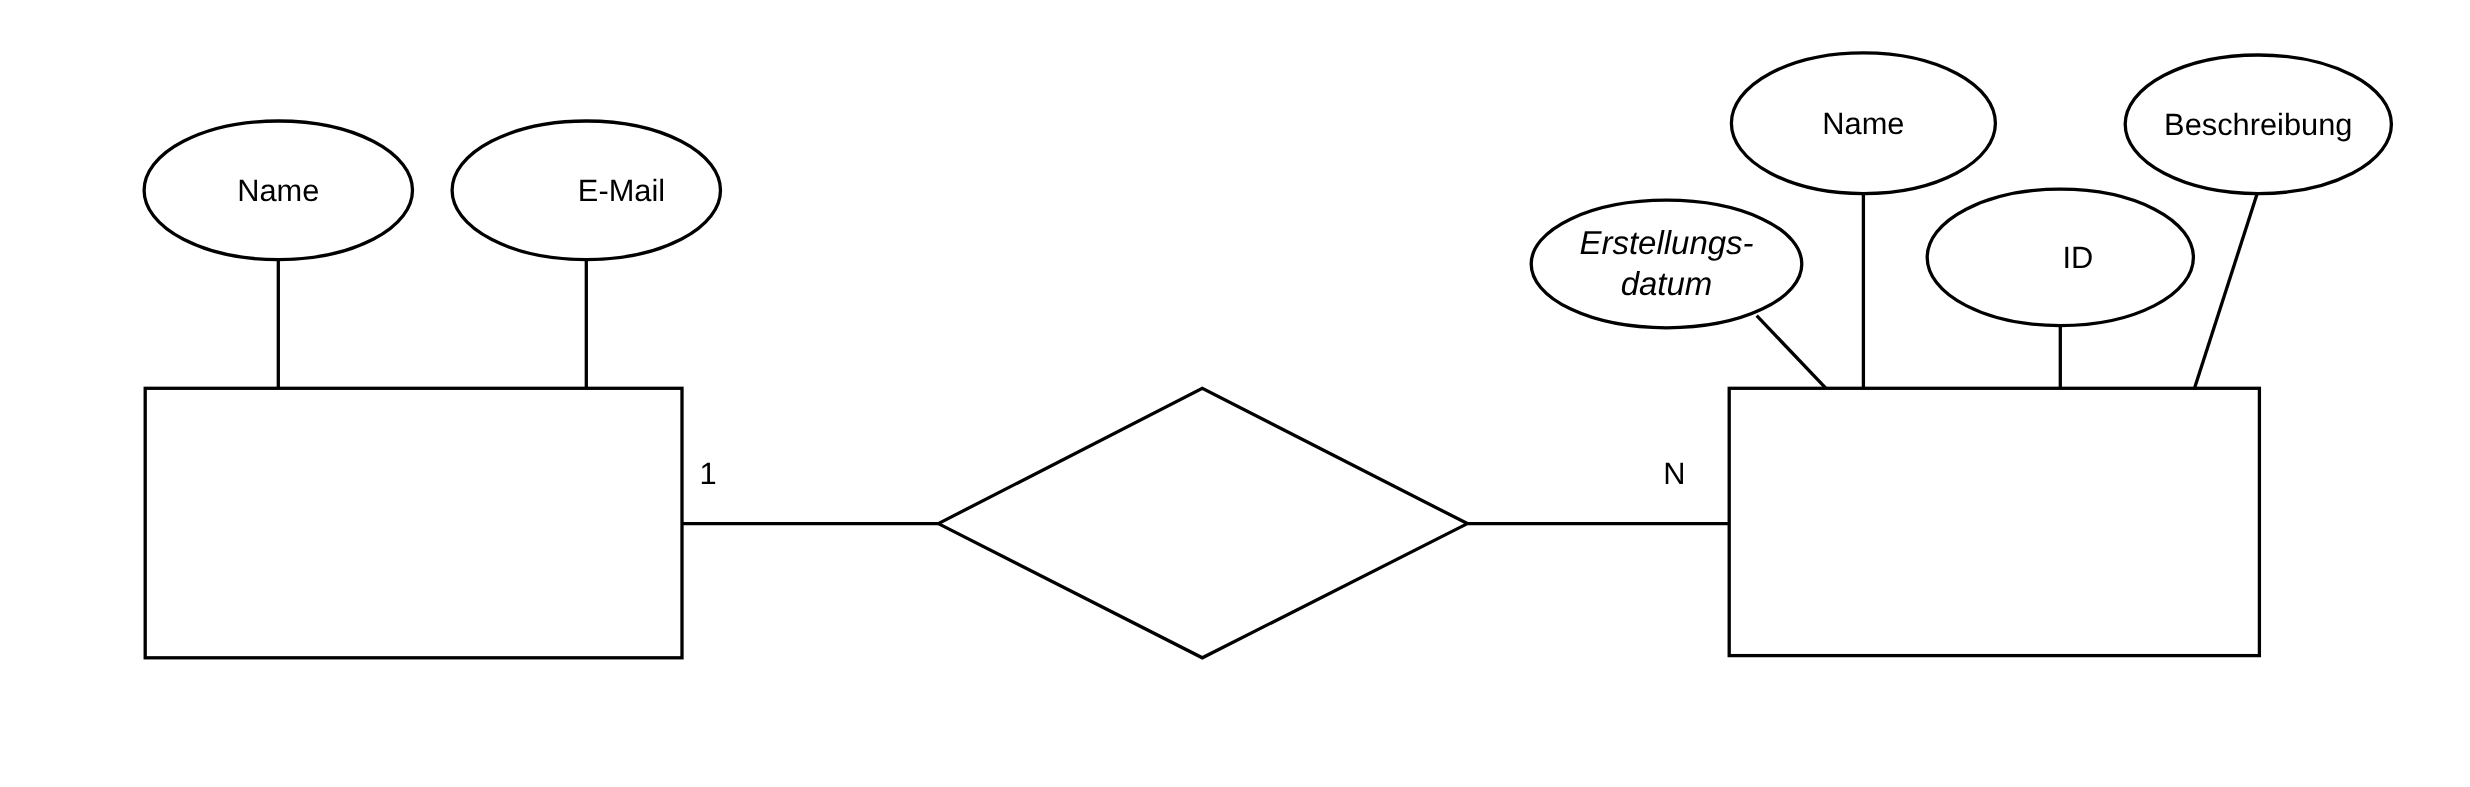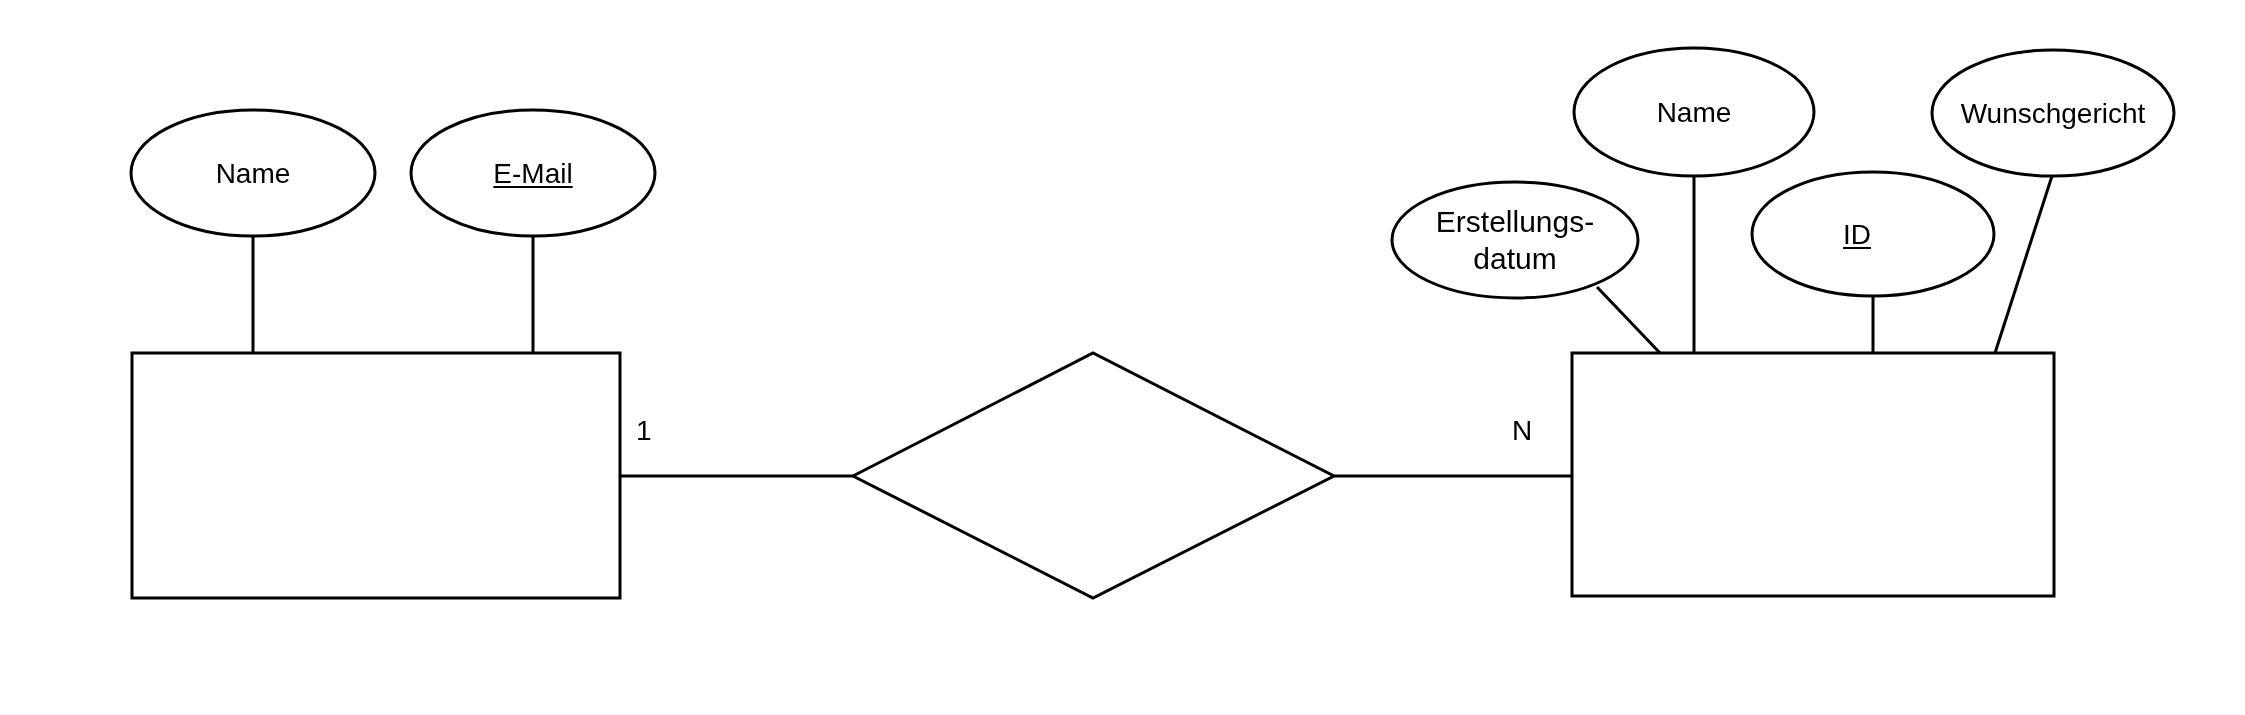--- a/index.html
+++ b/index.html
@@ -41,23 +41,23 @@
     text-align: center;
     line-height: 1.18;
     white-space: pre;
     color: #000000;
     font-family: "Liberation Sans", sans-serif;
     pointer-events: none;
   }
   .lbl-entity  { font-size: 30px; }
   .lbl-rel     { font-size: 30px; }
   .lbl-attr    { font-size: 28px; }
-  .lbl-attr-2l { font-size: 30px; line-height: 1.22; }
+  .lbl-attr-2l { font-size: 30px; line-height: 1.22; font-style: italic; }
   .lbl-card    { font-size: 28px; }
-  .pk { text-decoration: underline; text-underline-offset: 3px; }
+  .pk { text-underline-offset: 3px; margin-left: 32px; }
 </style>
 </head>
 <body>
 
 <div id="canvas">
 
   <svg id="er-svg" viewBox="0 0 2245 715">
 
     <line class="connector" x1="253" y1="235" x2="253" y2="353"></line>
     <line class="connector" x1="533" y1="235" x2="533" y2="353"></line>
@@ -94,16 +94,16 @@
   <div class="lbl lbl-card" style="left:636px; top:414px; width:40px; text-align:left;">1</div>
 
   <div class="lbl lbl-card" style="left:1512px; top:414px; width:40px; text-align:left;">N</div>
 
   <div class="lbl lbl-attr-2l" style="left:1395px; top:204px; width:240px;"><span>Erstellungs-</span><br><span>datum</span></div>
 
   <div class="lbl lbl-attr" style="left:1574px; top:96px; width:240px;">Name</div>
 
   <div class="lbl lbl-attr pk" style="left:1753px; top:218px; width:208px;">ID</div>
 
-  <div class="lbl lbl-attr" style="left:1933px; top:97px; width:240px;">Wunschgericht</div>
+  <div class="lbl lbl-attr" style="left:1933px; top:97px; width:240px;">Beschreibung</div>
 
 
 </div>
 
 </body></html>

